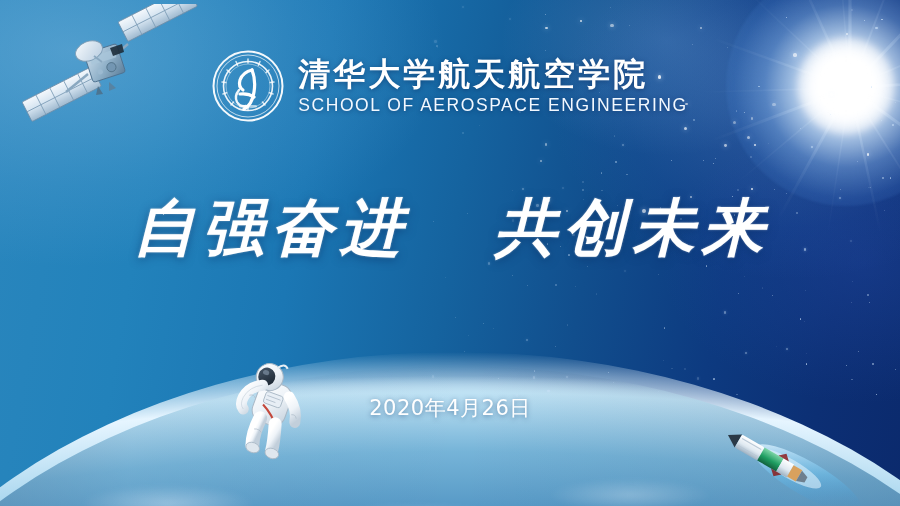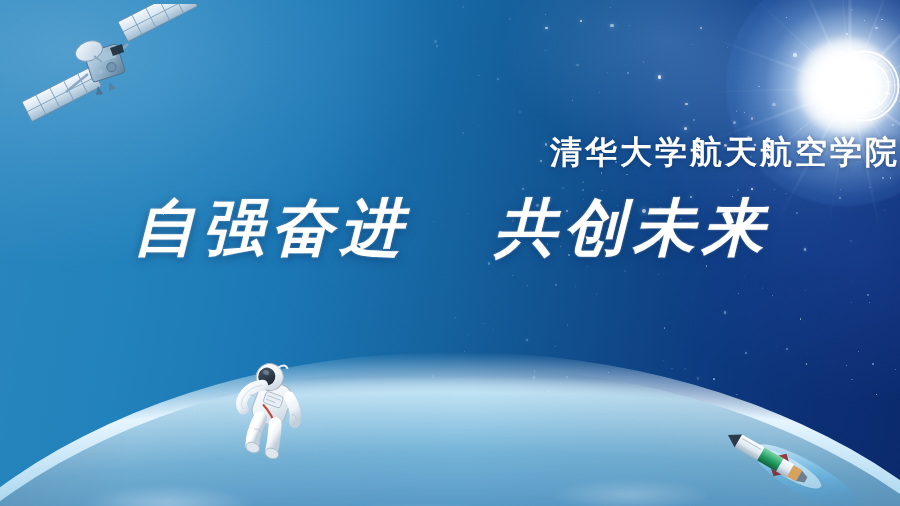--- a/index.html
+++ b/index.html
@@ -204,25 +204,24 @@
     width: 200px; height: 94px;
     z-index: 4;
   }
 
   
   #header-lockup {
     position: absolute;
     left: 0; right: 0;
     top: 50px;
     display: flex;
-    align-items: flex-end;
+    align-items: center;
     justify-content: center;
     gap: 14px;
     z-index: 6;
-    flex-direction: column;
   }
   #logo-emblem {
     width: 72px;
     height: 72px;
     flex: 0 0 72px;
   }
   #header-text {
     display: flex;
     flex-direction: column;
     align-items: flex-start;
@@ -732,22 +731,26 @@
           <path d="M28 44 q8 -1 14 3"></path>
         </g>
         <path d="M27 40 q-5 6 -2 12 q3 5 9 4" fill="none" stroke="#ffffff" stroke-width="2.4" stroke-linecap="round" opacity="0.92"></path>
 
         <rect x="27" y="55" width="18" height="2.6" rx="1.3" fill="#ffffff" opacity="0.6"></rect>
       </svg>
     </div>
 
     <div id="header-text">
       <div id="school-name-cn">清华大学航天航空学院</div>
+      <div id="school-name-en">SCHOOL OF AEROSPACE ENGINEERING</div>
     </div>
   </div>
 
   <div id="slogan">
     <span>自强奋进   共创未来</span>
   </div>
 
 
+  <div id="event-date">
+    <span>2020年4月26日</span>
+  </div>
 
 </div>
 
 </body></html>

